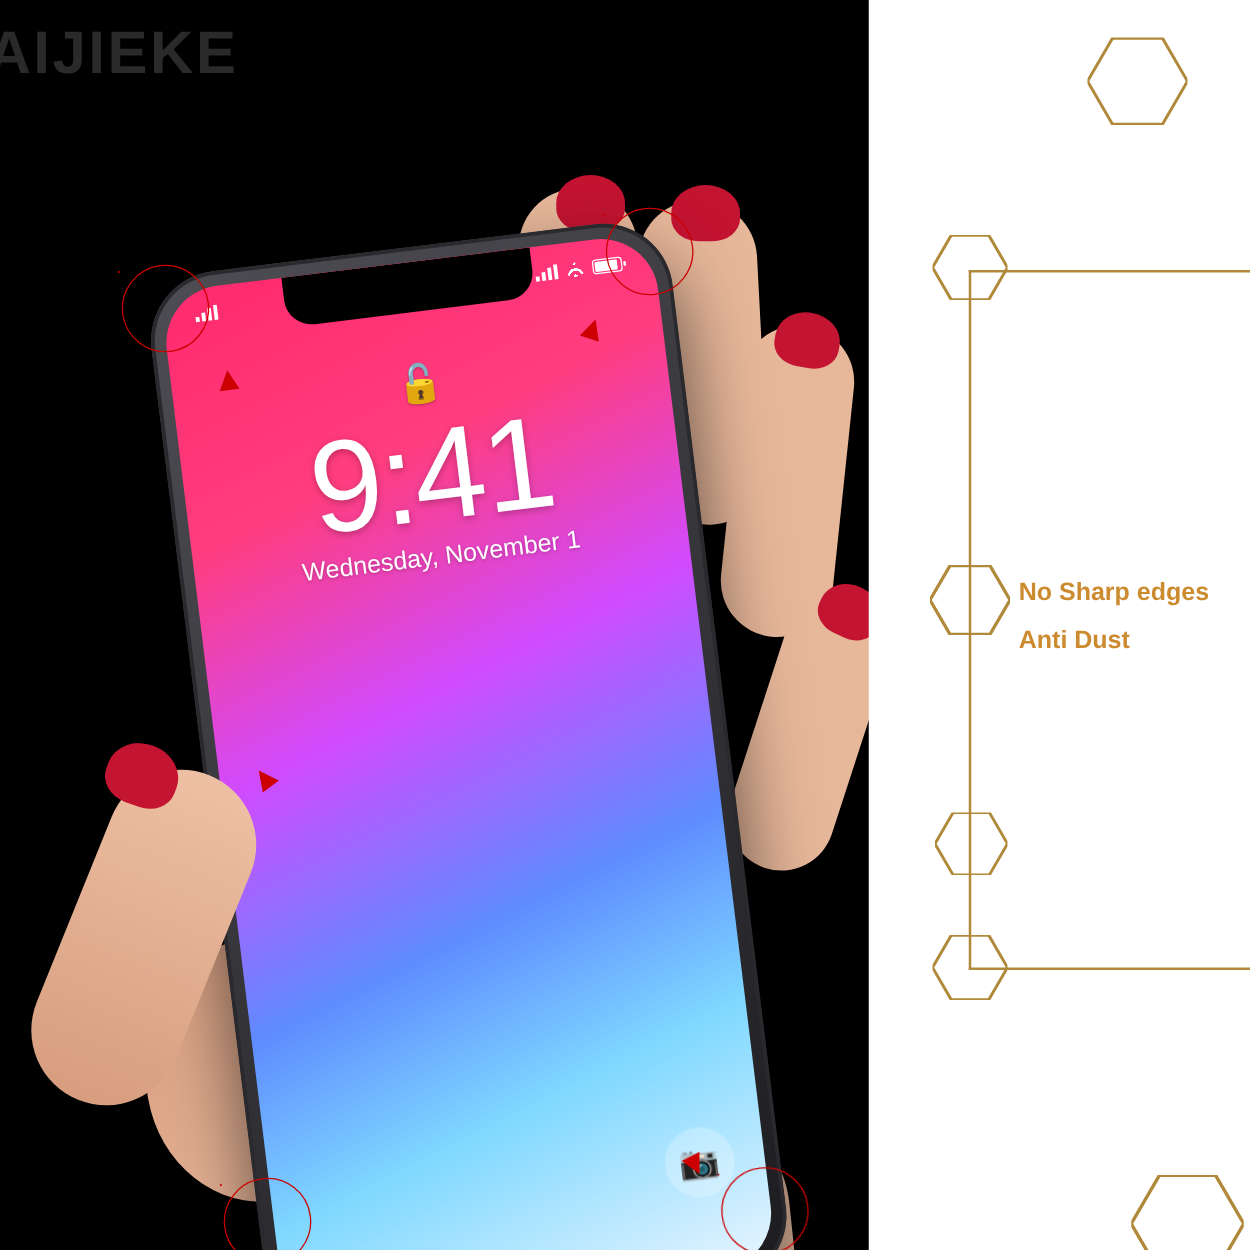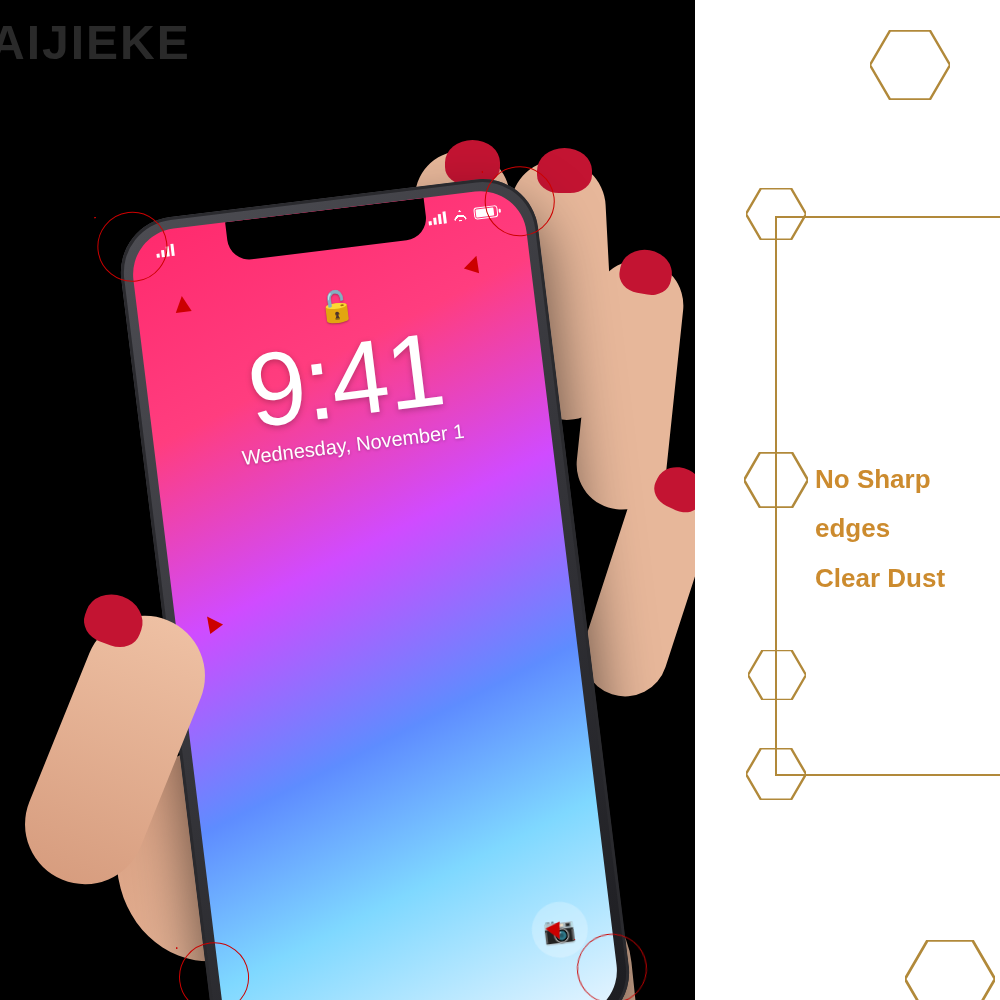--- a/index.html
+++ b/index.html
@@ -127,21 +127,21 @@
 
   .callout-box {
     position:absolute;
     left:775px; top:216px;
     width:260px; height:560px;
   }
   .features {
     position:absolute;
     left:815px; top:455px;
     color:#cc8b2e;
-    font-size:26px;
+    font-size:20px;
     font-weight:700;
     line-height:1.9;
   }
 </style>
 </head>
 <body>
 
 <div class="left-panel">
   <div class="watermark">AIJIEKE</div>
 
@@ -226,14 +226,14 @@
     </svg>
 </div>
 <div class="hex" style="left:905px; top:940px; width:90px; height:78px;">
   <svg viewBox="0 0 100 86">
       <polygon points="25,0 75,0 100,43 75,86 25,86 0,43" fill="none" stroke="#b1893a" stroke-width="3"></polygon>
     </svg>
 </div>
 
 <div class="features">
   <div>No Sharp edges</div>
-  <div>Clear Dust</div>
+  <div>Anti Dust</div>
 </div>
 
 </body></html>

